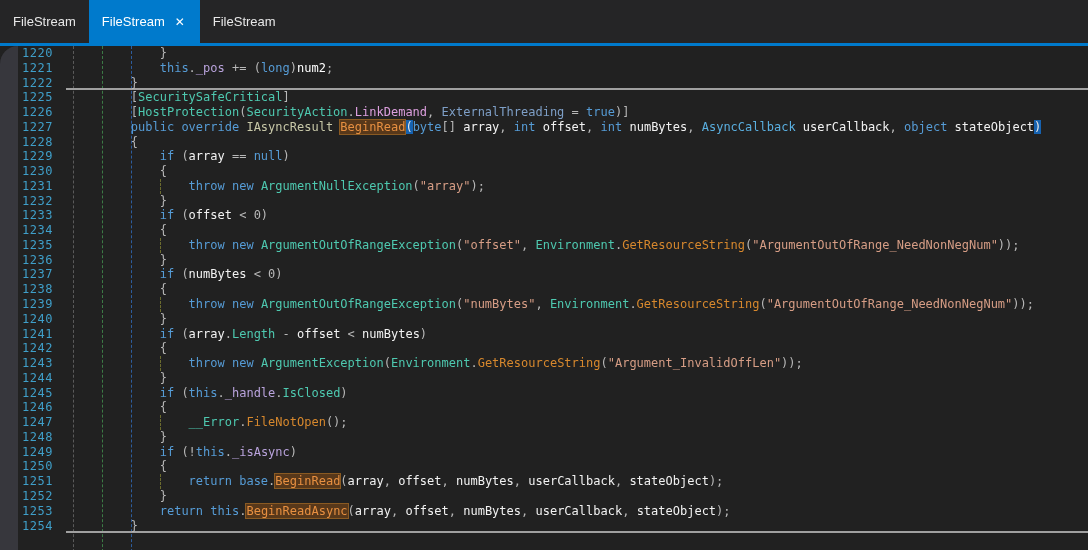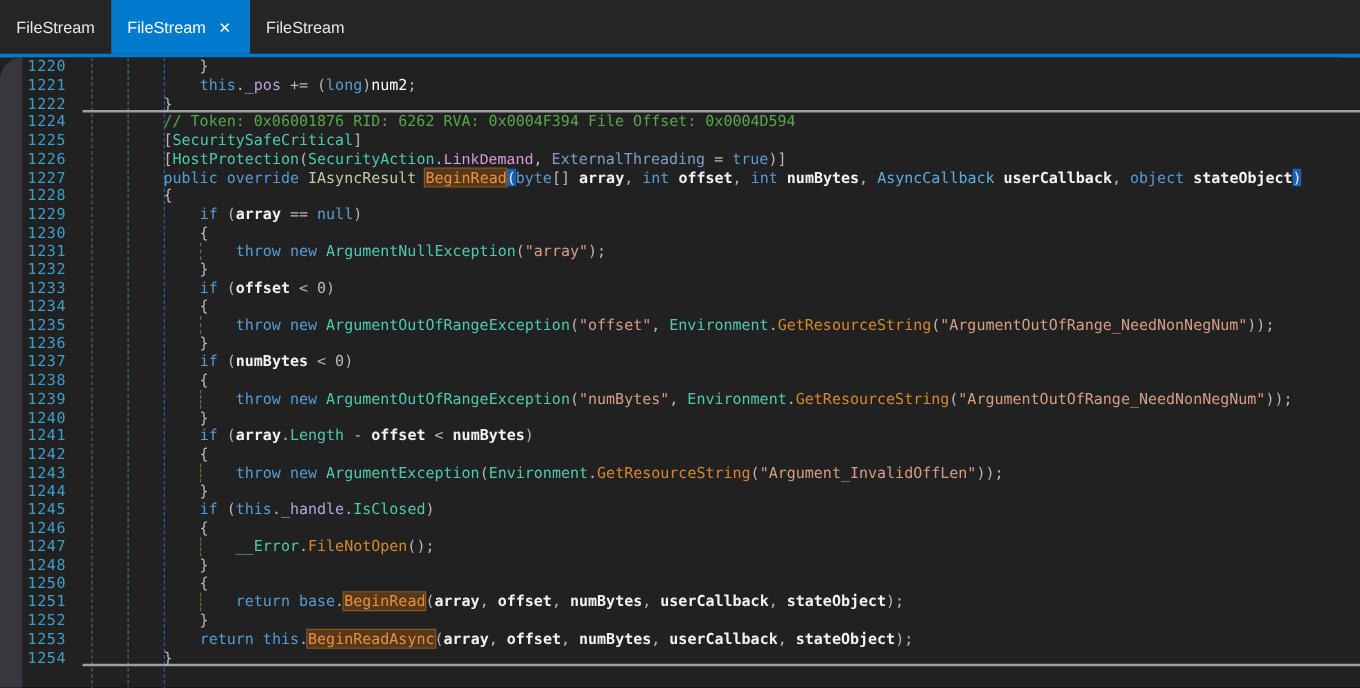--- a/index.html
+++ b/index.html
@@ -53,27 +53,27 @@
     left:calc(7px + 12ch); border-left:1px dashed var(--guide-olive);
   }
   
   .tok-pn { color:var(--pn); }
   .tok-kw { color:var(--kw); }
   .tok-cm { color:var(--cm); }
   .tok-ty { color:var(--ty);margin-top:40px; }
   .tok-if { color:var(--intf); }
   .tok-dg { color:var(--dg); }
   .tok-st { color:var(--st); }
-  .tok-ef { color:var(--ef);font-family:Liberation Mono, monospace; }
+  .tok-ef { color:var(--ef); }
   .tok-np { color:var(--np); }
   .tok-fi { color:var(--fi); }
   .tok-pr { color:var(--pr); }
   .tok-sm { color:var(--sm); }
   .tok-loc { color:var(--loc); }
-  .tok-pm { color:var(--pm); font-weight:bold; }
+  .tok-pm { color:var(--pm); font-weight:normal; }
   .tok-hlref { color:var(--hlref-fg); background:var(--hlref-bg); outline:1px solid var(--hlref-border); }
   .tok-hlbrace { color:#e6e6e6; background:var(--hlbrace-bg); }
 </style>
 </head>
 <body>
 
 <div id="window">
 
   <div id="tabbar">
     <div class="tab">
@@ -92,21 +92,20 @@
     <div id="glyph-margin"></div>
     <div id="guides">
       <div class="guide g0"></div>
       <div class="guide g1"></div>
       <div class="guide g2"></div>
     </div>
     <div id="code-lines">
         <div class="line"><span class="ln">1220</span><span class="code"><span class="tok-pn">            }</span></span></div>
         <div class="line"><span class="ln">1221</span><span class="code"><span class="tok-pn">            </span><span class="tok-kw">this</span><span class="tok-pn">.</span><span class="tok-fi">_pos</span><span class="tok-pn"> += (</span><span class="tok-kw">long</span><span class="tok-pn">)</span><span class="tok-loc">num2</span><span class="tok-pn">;</span></span></div>
         <div class="line divider-after"><span class="ln">1222</span><span class="code"><span class="tok-pn">        }</span></span></div>
-        <div class="line"><span class="ln">1224</span><span class="code"><span class="tok-cm">        // Token: 0x06001876 RID: 6262 RVA: 0x0004F394 File Offset: 0x0004D594</span></span></div>
         <div class="line"><span class="ln">1225</span><span class="code"><span class="tok-pn">        [</span><span class="tok-ty">SecuritySafeCritical</span><span class="tok-pn">]</span></span></div>
         <div class="line"><span class="ln">1226</span><span class="code"><span class="tok-pn">        [</span><span class="tok-ty">HostProtection</span><span class="tok-pn">(</span><span class="tok-ty">SecurityAction</span><span class="tok-pn">.</span><span class="tok-ef">LinkDemand</span><span class="tok-pn">, </span><span class="tok-np">ExternalThreading</span><span class="tok-pn"> = </span><span class="tok-kw">true</span><span class="tok-pn">)]</span></span></div>
         <div class="line"><span class="ln">1227</span><span class="code"><span class="tok-pn">        </span><span class="tok-kw">public</span><span class="tok-pn"> </span><span class="tok-kw">override</span><span class="tok-pn"> </span><span class="tok-if">IAsyncResult</span><span class="tok-pn"> </span><span class="tok-hlref">BeginRead</span><span class="tok-hlbrace">(</span><span class="tok-kw">byte</span><span class="tok-pn">[] </span><span class="tok-pm">array</span><span class="tok-pn">, </span><span class="tok-kw">int</span><span class="tok-pn"> </span><span class="tok-pm">offset</span><span class="tok-pn">, </span><span class="tok-kw">int</span><span class="tok-pn"> </span><span class="tok-pm">numBytes</span><span class="tok-pn">, </span><span class="tok-dg">AsyncCallback</span><span class="tok-pn"> </span><span class="tok-pm">userCallback</span><span class="tok-pn">, </span><span class="tok-kw">object</span><span class="tok-pn"> </span><span class="tok-pm">stateObject</span><span class="tok-hlbrace">)</span></span></div>
         <div class="line"><span class="ln">1228</span><span class="code"><span class="tok-pn">        {</span></span></div>
         <div class="line"><span class="ln">1229</span><span class="code"><span class="tok-pn">            </span><span class="tok-kw">if</span><span class="tok-pn"> (</span><span class="tok-pm">array</span><span class="tok-pn"> == </span><span class="tok-kw">null</span><span class="tok-pn">)</span></span></div>
         <div class="line"><span class="ln">1230</span><span class="code"><span class="tok-pn">            {</span></span></div>
         <div class="line inner-guide"><span class="ln">1231</span><span class="code"><span class="tok-pn">                </span><span class="tok-kw">throw</span><span class="tok-pn"> </span><span class="tok-kw">new</span><span class="tok-pn"> </span><span class="tok-ty">ArgumentNullException</span><span class="tok-pn">(</span><span class="tok-st">"array"</span><span class="tok-pn">);</span></span></div>
         <div class="line"><span class="ln">1232</span><span class="code"><span class="tok-pn">            }</span></span></div>
         <div class="line"><span class="ln">1233</span><span class="code"><span class="tok-pn">            </span><span class="tok-kw">if</span><span class="tok-pn"> (</span><span class="tok-pm">offset</span><span class="tok-pn"> &lt; 0)</span></span></div>
         <div class="line"><span class="ln">1234</span><span class="code"><span class="tok-pn">            {</span></span></div>
@@ -117,20 +116,21 @@
         <div class="line inner-guide"><span class="ln">1239</span><span class="code"><span class="tok-pn">                </span><span class="tok-kw">throw</span><span class="tok-pn"> </span><span class="tok-kw">new</span><span class="tok-pn"> </span><span class="tok-ty">ArgumentOutOfRangeException</span><span class="tok-pn">(</span><span class="tok-st">"numBytes"</span><span class="tok-pn">, </span><span class="tok-ty">Environment</span><span class="tok-pn">.</span><span class="tok-sm">GetResourceString</span><span class="tok-pn">(</span><span class="tok-st">"ArgumentOutOfRange_NeedNonNegNum"</span><span class="tok-pn">));</span></span></div>
         <div class="line"><span class="ln">1240</span><span class="code"><span class="tok-pn">            }</span></span></div>
         <div class="line"><span class="ln">1241</span><span class="code"><span class="tok-pn">            </span><span class="tok-kw">if</span><span class="tok-pn"> (</span><span class="tok-pm">array</span><span class="tok-pn">.</span><span class="tok-pr">Length</span><span class="tok-pn"> - </span><span class="tok-pm">offset</span><span class="tok-pn"> &lt; </span><span class="tok-pm">numBytes</span><span class="tok-pn">)</span></span></div>
         <div class="line"><span class="ln">1242</span><span class="code"><span class="tok-pn">            {</span></span></div>
         <div class="line inner-guide"><span class="ln">1243</span><span class="code"><span class="tok-pn">                </span><span class="tok-kw">throw</span><span class="tok-pn"> </span><span class="tok-kw">new</span><span class="tok-pn"> </span><span class="tok-ty">ArgumentException</span><span class="tok-pn">(</span><span class="tok-ty">Environment</span><span class="tok-pn">.</span><span class="tok-sm">GetResourceString</span><span class="tok-pn">(</span><span class="tok-st">"Argument_InvalidOffLen"</span><span class="tok-pn">));</span></span></div>
         <div class="line"><span class="ln">1244</span><span class="code"><span class="tok-pn">            }</span></span></div>
         <div class="line"><span class="ln">1245</span><span class="code"><span class="tok-pn">            </span><span class="tok-kw">if</span><span class="tok-pn"> (</span><span class="tok-kw">this</span><span class="tok-pn">.</span><span class="tok-fi">_handle</span><span class="tok-pn">.</span><span class="tok-pr">IsClosed</span><span class="tok-pn">)</span></span></div>
         <div class="line"><span class="ln">1246</span><span class="code"><span class="tok-pn">            {</span></span></div>
         <div class="line inner-guide"><span class="ln">1247</span><span class="code"><span class="tok-pn">                </span><span class="tok-ty">__Error</span><span class="tok-pn">.</span><span class="tok-sm">FileNotOpen</span><span class="tok-pn">();</span></span></div>
         <div class="line"><span class="ln">1248</span><span class="code"><span class="tok-pn">            }</span></span></div>
+        <div class="line"><span class="ln">1249</span><span class="code"><span class="tok-pn">            </span><span class="tok-kw">if</span><span class="tok-pn"> (!</span><span class="tok-kw">this</span><span class="tok-pn">.</span><span class="tok-fi">_isAsync</span><span class="tok-pn">)</span></span></div>
         <div class="line"><span class="ln">1250</span><span class="code"><span class="tok-pn">            {</span></span></div>
         <div class="line inner-guide"><span class="ln">1251</span><span class="code"><span class="tok-pn">                </span><span class="tok-kw">return</span><span class="tok-pn"> </span><span class="tok-kw">base</span><span class="tok-pn">.</span><span class="tok-hlref">BeginRead</span><span class="tok-pn">(</span><span class="tok-pm">array</span><span class="tok-pn">, </span><span class="tok-pm">offset</span><span class="tok-pn">, </span><span class="tok-pm">numBytes</span><span class="tok-pn">, </span><span class="tok-pm">userCallback</span><span class="tok-pn">, </span><span class="tok-pm">stateObject</span><span class="tok-pn">);</span></span></div>
         <div class="line"><span class="ln">1252</span><span class="code"><span class="tok-pn">            }</span></span></div>
         <div class="line"><span class="ln">1253</span><span class="code"><span class="tok-pn">            </span><span class="tok-kw">return</span><span class="tok-pn"> </span><span class="tok-kw">this</span><span class="tok-pn">.</span><span class="tok-hlref">BeginReadAsync</span><span class="tok-pn">(</span><span class="tok-pm">array</span><span class="tok-pn">, </span><span class="tok-pm">offset</span><span class="tok-pn">, </span><span class="tok-pm">numBytes</span><span class="tok-pn">, </span><span class="tok-pm">userCallback</span><span class="tok-pn">, </span><span class="tok-pm">stateObject</span><span class="tok-pn">);</span></span></div>
         <div class="line divider-after"><span class="ln">1254</span><span class="code"><span class="tok-pn">        }</span></span></div>
       </div>
   </div>
 
 </div>
 

